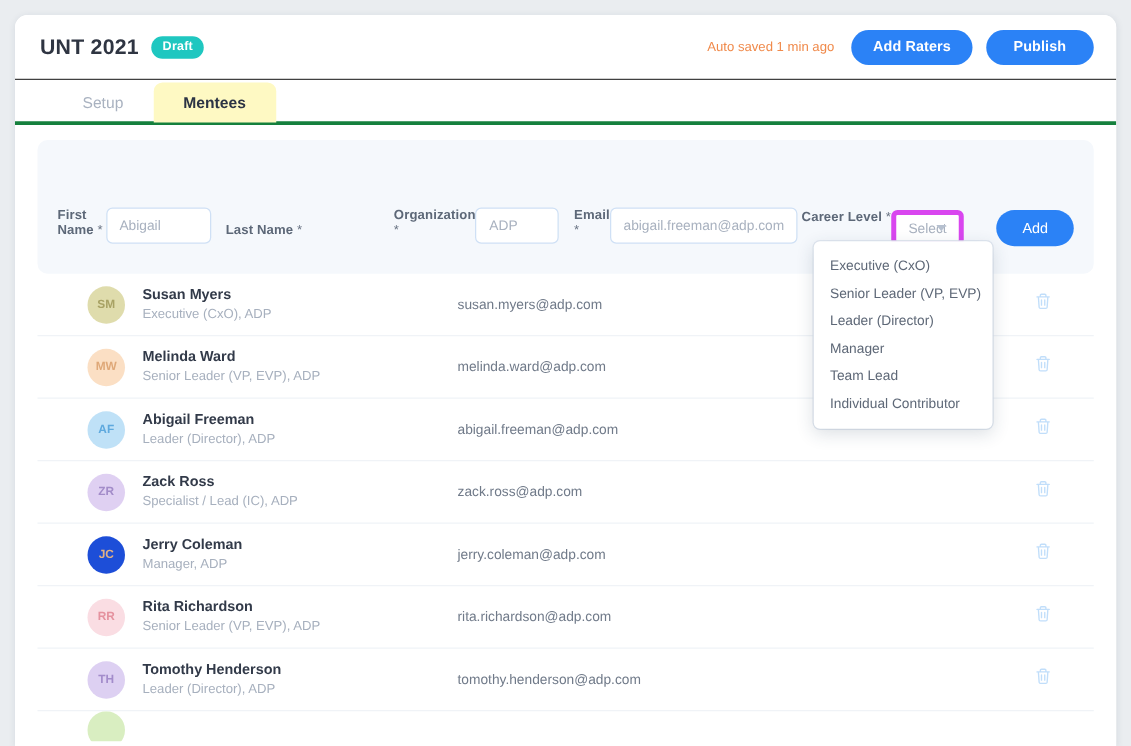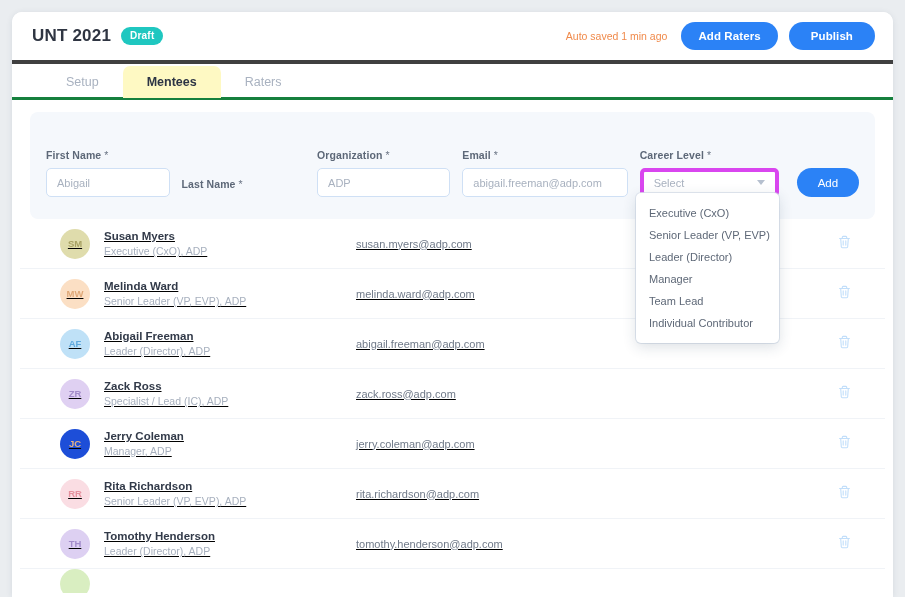--- a/index.html
+++ b/index.html
@@ -30,21 +30,21 @@
     box-shadow: 0 1px 6px rgba(40,60,90,0.10);
     overflow: hidden;
   }
 
   
   .header {
     height: 52px;
     display: flex;
     align-items: center;
     padding: 0 18px 0 20px;
-    border-bottom: 4px solid #404040;
+    border-bottom: 1px solid #404040;
     background: #fff;
   }
   .title {
     font-size: 17px;
     font-weight: 700;
     color: #2f3542;
     letter-spacing: .2px;
   }
   .badge-draft {
     margin-left: 10px;
@@ -111,21 +111,21 @@
   .form-wrap { padding: 12px 18px 0 18px; background:#fff; }
   .form-panel {
     background: #f5f8fc;
     border-radius: 8px;
     padding: 16px 16px 22px 16px;
     display: flex;
     align-items: flex-end;
     gap: 12px;
     position: relative;
   }
-  .field { display: flex; flex-direction: column; }
+  .field { display: flex; flex-direction: row; }
   .f-first  { width: 127px; }
   .f-last   { width: 127px; }
   .f-org    { width: 137px; }
   .f-email  { width: 170px; }
   .f-career { width: 143px; }
 
   .field label {
     font-size: 10.5px;
     color: #5d6878;
     margin-bottom: 7px;
@@ -177,39 +177,39 @@
     height: 29px;
     width: 64px;
     margin-left: 6px;
     cursor: pointer;
     margin-top: 40px;
   }
 
   
   .dropdown {
     position: absolute;
-    left: 624px;
+    left: 639px;
     top: 181px;
     width: 143px;
     background: #fff;
     border-radius: 5px;
     box-shadow: 0 4px 14px rgba(40,60,90,0.16), 0 0 0 1px rgba(220,228,238,.8);
     padding: 9px 0 9px 0;
     z-index: 40;
   }
   .dd-item {
     font-size: 11px;
     color: #5e6877;
     padding: 5px 13px;
     cursor: pointer;
     white-space: nowrap;
   }
 
   
-  .list { background: #fff; padding: 0 8px; text-decoration: underline; }
+  .list { background: #fff; padding: 0 18px; }
   .row {
     display: flex;
     align-items: center;
     height: 50px;
     border-bottom: 1px solid #f0f3f7;
     padding: 0 12px;
   }
   .avatar {
     width: 30px; height: 30px;
     border-radius: 50%;
@@ -258,21 +258,20 @@
       <div class="header-right">
         <span class="autosave">Auto saved 1 min ago</span>
         <button class="btn-pill">Add Raters</button>
         <button class="btn-pill publish">Publish</button>
       </div>
     </div>
 
     <div class="tabs">
       <div class="tab">Setup</div>
       <div class="tab active">Mentees</div>
-      <div class="tab">Raters</div>
     </div>
 
     <div class="form-wrap">
       <div class="form-panel">
 
         <div class="field f-first">
           <label><span>First Name</span> <span class="req">*</span></label>
           <div class="input">Abigail</div>
         </div>
 

